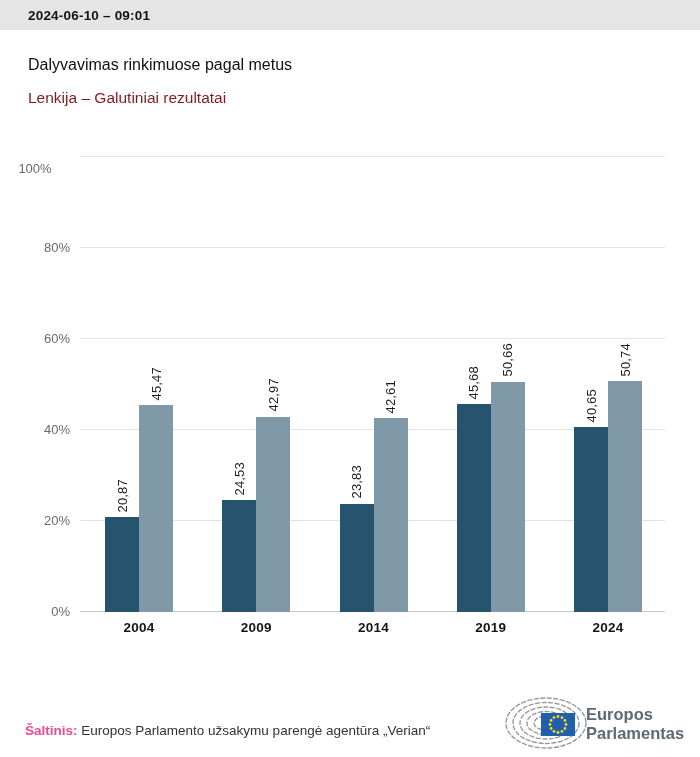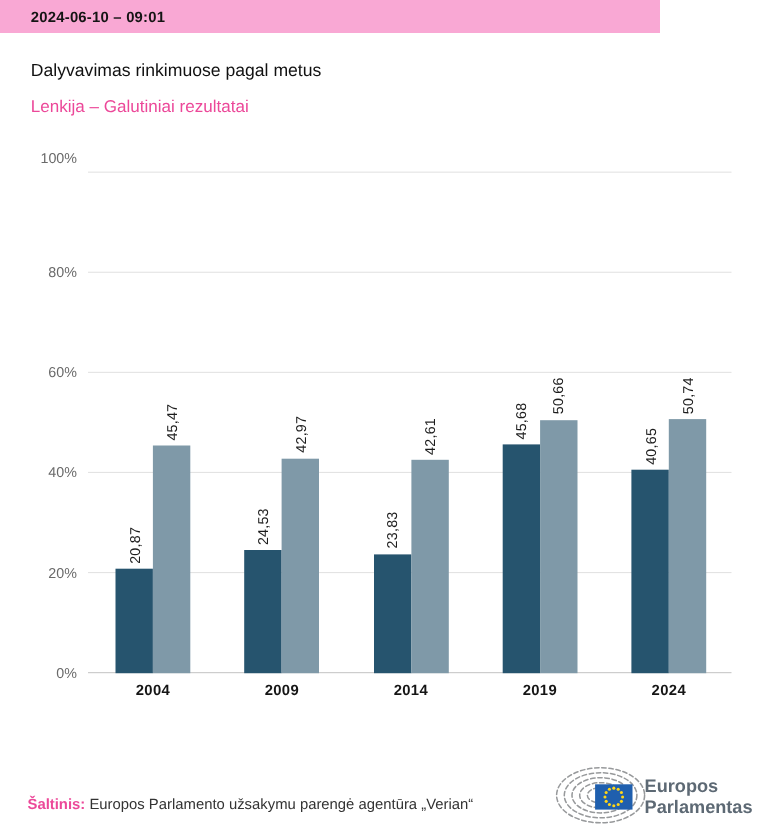--- a/index.html
+++ b/index.html
@@ -2,29 +2,29 @@
 <html><head>
 <meta charset="utf-8">
 <style>
   html,body{margin:0;padding:0;background:#fff;}
   .page{
     position:relative;width:700px;height:757px;background:#ffffff;overflow:hidden;
     font-family:"Liberation Sans", sans-serif;color:#1a1a1a;
   }
   
   .header{
-    position:absolute;left:0;top:0;width:600px;height:30px;background:#f9a8d4;
+    position:absolute;left:0;top:0;width:700px;height:30px;background:#e5e5e5;
     display:flex;align-items:center;
     box-sizing:border-box;padding:0 28px;
   }
   .header .dt{font-size:13.5px;font-weight:700;color:#141414;letter-spacing:.2px;}
   .header .tz{font-size:13.5px;font-weight:400;color:#2a2a2a;}
   
   .title{position:absolute;left:28px;top:56px;margin:0;font-size:16px;font-weight:400;color:#111;}
-  .subtitle{position:absolute;left:28px;top:89px;margin:0;font-size:15.5px;font-weight:400;color:#ec4899;}
+  .subtitle{position:absolute;left:28px;top:89px;margin:0;font-size:15.5px;font-weight:400;color:#7f1d1d;}
   
   .ylabels{position:absolute;left:0;top:157px;width:70px;height:455px;}
   .ylabels span{
     position:absolute;right:0;width:70px;height:16px;line-height:16px;
     text-align:right;font-size:13px;color:#6a6a6a;
   }
   .plot{position:absolute;left:80px;top:157px;width:585px;height:455px;}
   .gridline{position:absolute;left:0;width:585px;height:1px;background:#e3e3e3;}
   .gridline.baseline{background:#c8c8c8;}
   .groups{
@@ -68,21 +68,21 @@
 
   <h1 class="title">Dalyvavimas rinkimuose pagal metus</h1>
   <h2 class="subtitle">Lenkija – Galutiniai rezultatai</h2>
 
   <div class="ylabels" id="ylabels">
       <span style="bottom: -8px;">0%</span>
       <span style="bottom: 83px;">20%</span>
       <span style="bottom: 174px;">40%</span>
       <span style="bottom: 265px; margin-left: 41px;">60%</span>
       <span style="bottom: 356px; margin-top: 28px;">80%</span>
-      <span style="bottom: 460px;">100%</span>
+      <span style="bottom: 435px; text-align: center;">100%</span>
     </div>
 
   <div class="plot" id="plot">
     <div id="gridlines">
         <div class="gridline baseline" style="bottom: 0px;"></div>
         <div class="gridline" style="bottom: 91px;"></div>
         <div class="gridline" style="bottom: 182px;"></div>
         <div class="gridline" style="bottom: 273px;"></div>
         <div class="gridline" style="bottom: 364px;"></div>
         <div class="gridline" style="bottom: 455px;"></div>

